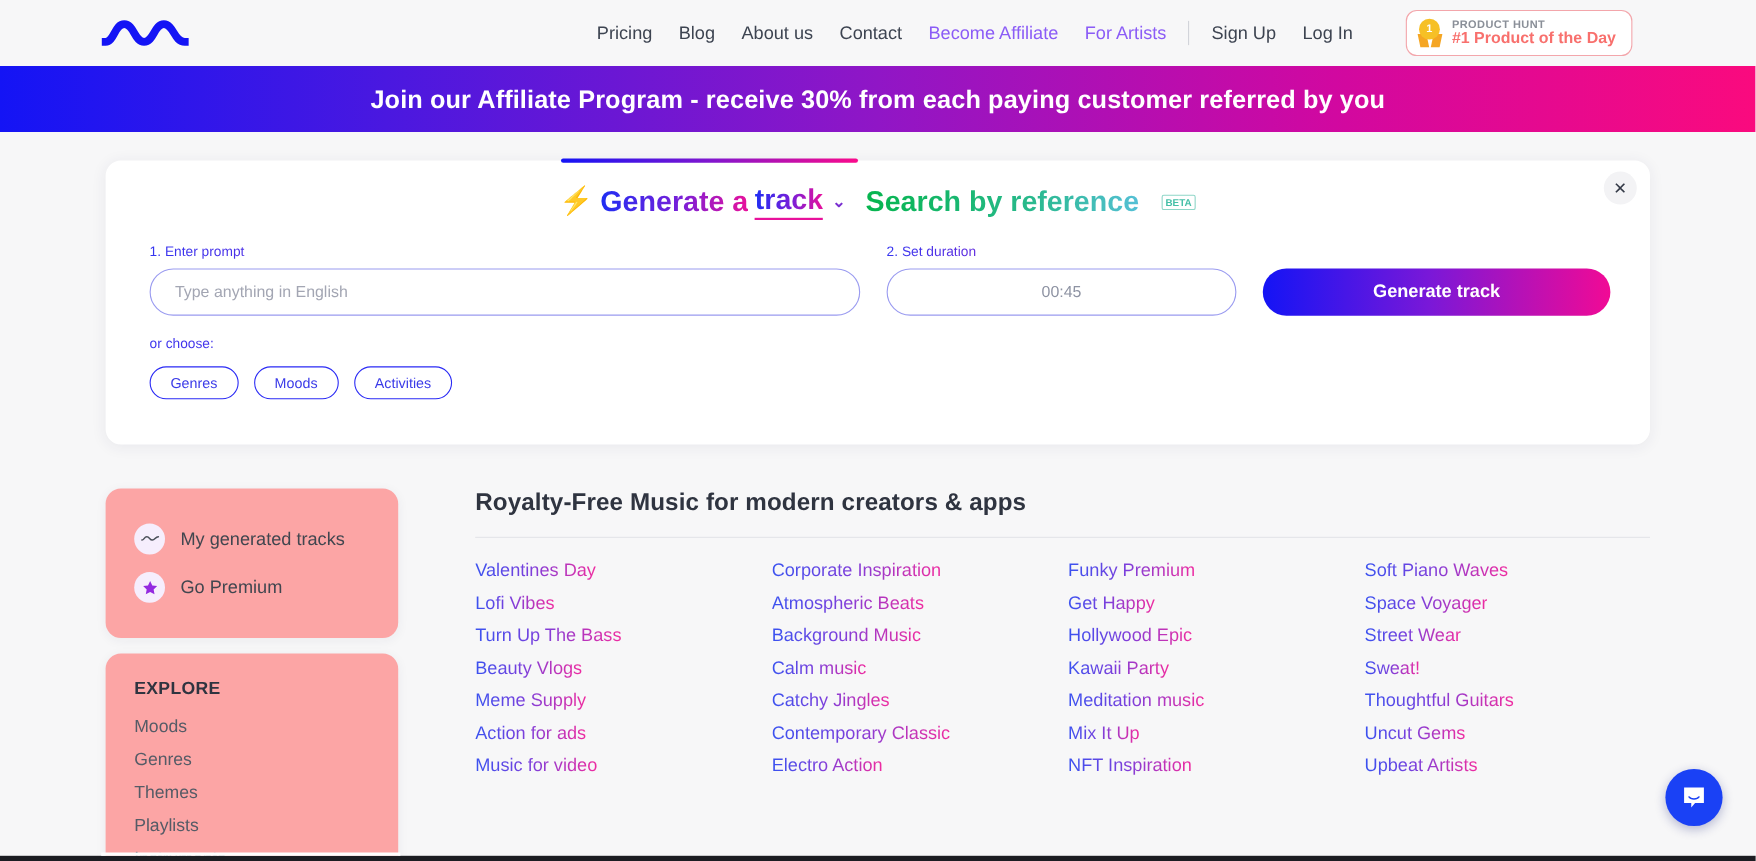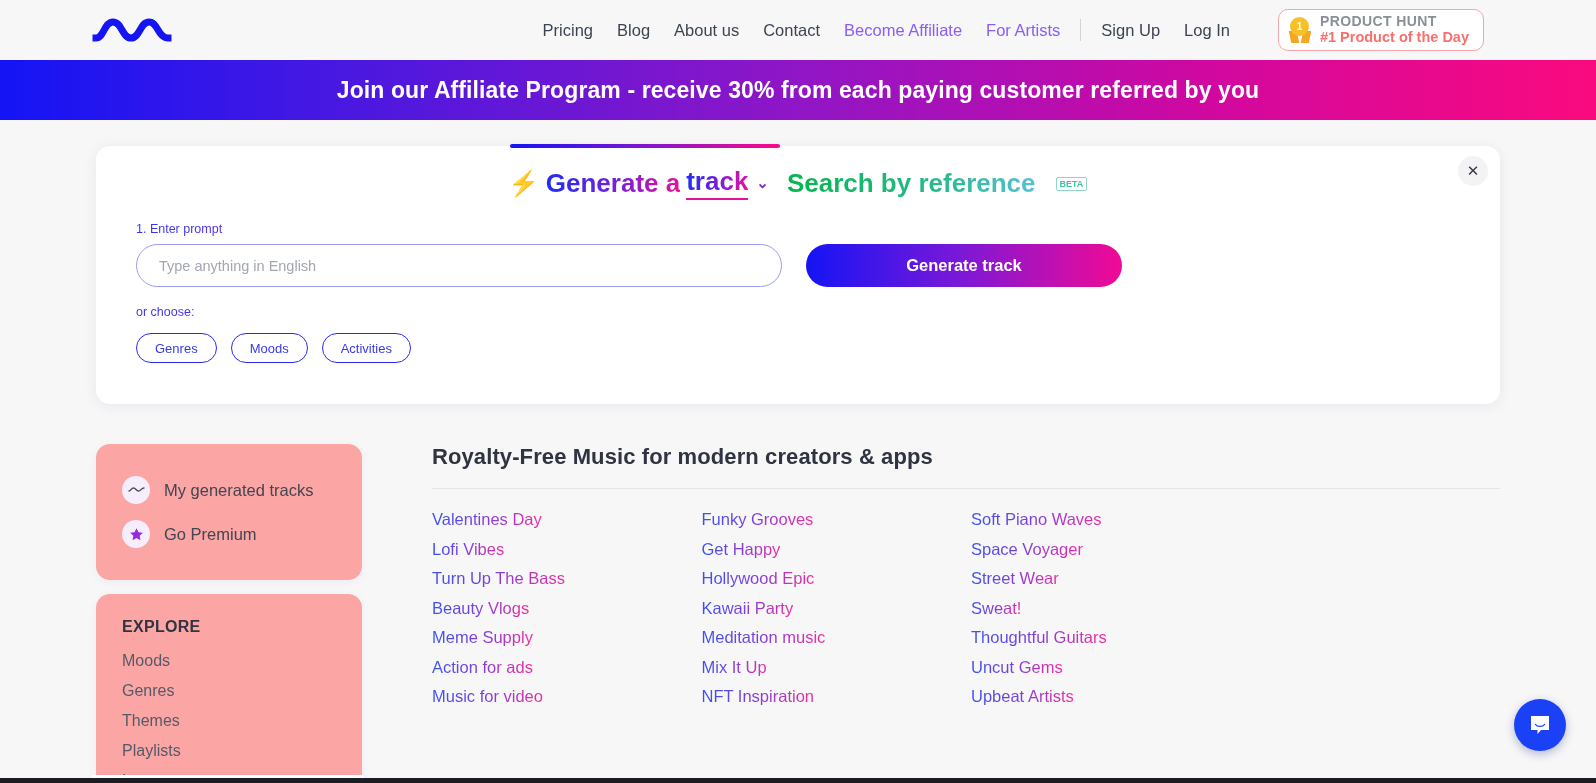--- a/index.html
+++ b/index.html
@@ -60,21 +60,21 @@
   .ph-medal .ribbon-r { right: 1px; transform: skewX(-12deg); }
   .ph-medal .disc {
     position: absolute; top: 0; left: 1px;
     width: 19px; height: 19px; border-radius: 50%;
     background: #f6c026;
     display: flex; align-items: center; justify-content: center;
     font-size: 10px; color: #fff; font-weight: bold;
     z-index: 2;
   }
   .ph-texts { display: flex; flex-direction: column; line-height: 1.1; }
-  .ph-top { font-size: 14px; font-weight: bold; color: #8a8f98; letter-spacing: .4px; }
+  .ph-top { font-size: 10px; font-weight: bold; color: #8a8f98; letter-spacing: .4px; }
   .ph-main { font-size: 14.5px; font-weight: bold; color: #f8706d; }
 
   
   .banner {
     height: 60px;
     background: linear-gradient(90deg, #1414f5 0%, #4a18e0 22%, #9016c6 50%, #d108a0 76%, #fa0a7e 100%);
     display: flex; align-items: center; justify-content: center;
     cursor: pointer;
   }
   .banner-text {
@@ -310,20 +310,24 @@
         <span class="grad-green">Search by reference</span>
         <span class="beta">BETA</span>
       </div>
     </div>
 
     <div class="form-row">
       <div class="field">
         <span class="field-label">1. Enter prompt</span>
         <input class="prompt-input" type="text" placeholder="Type anything in English" style="">
       </div>
+      <div class="field">
+        <span class="field-label">2. Set duration</span>
+        <input class="dur-input" type="text" value="00:45" style="">
+      </div>
       <button class="gen-btn">Generate track</button>
     </div>
 
     <div class="choose-label">or choose:</div>
 
     <div class="chips">
       <div class="chip">Genres</div>
       <div class="chip">Moods</div>
       <div class="chip">Activities</div>
     </div>
@@ -370,21 +374,30 @@
       <div class="pl-col">
         <span class="pl-link">Valentines Day</span>
         <span class="pl-link">Lofi Vibes</span>
         <span class="pl-link">Turn Up The Bass</span>
         <span class="pl-link">Beauty Vlogs</span>
         <span class="pl-link">Meme Supply</span>
         <span class="pl-link">Action for ads</span>
         <span class="pl-link">Music for video</span>
       </div>
       <div class="pl-col">
-        <span class="pl-link">Funky Grooves</span>
+        <span class="pl-link">Corporate Inspiration</span>
+        <span class="pl-link">Atmospheric Beats</span>
+        <span class="pl-link">Background Music</span>
+        <span class="pl-link">Calm music</span>
+        <span class="pl-link">Catchy Jingles</span>
+        <span class="pl-link">Contemporary Classic</span>
+        <span class="pl-link">Electro Action</span>
+      </div>
+      <div class="pl-col">
+        <span class="pl-link">Funky Premium</span>
         <span class="pl-link">Get Happy</span>
         <span class="pl-link">Hollywood Epic</span>
         <span class="pl-link">Kawaii Party</span>
         <span class="pl-link">Meditation music</span>
         <span class="pl-link">Mix It Up</span>
         <span class="pl-link">NFT Inspiration</span>
       </div>
       <div class="pl-col">
         <span class="pl-link">Soft Piano Waves</span>
         <span class="pl-link">Space Voyager</span>

